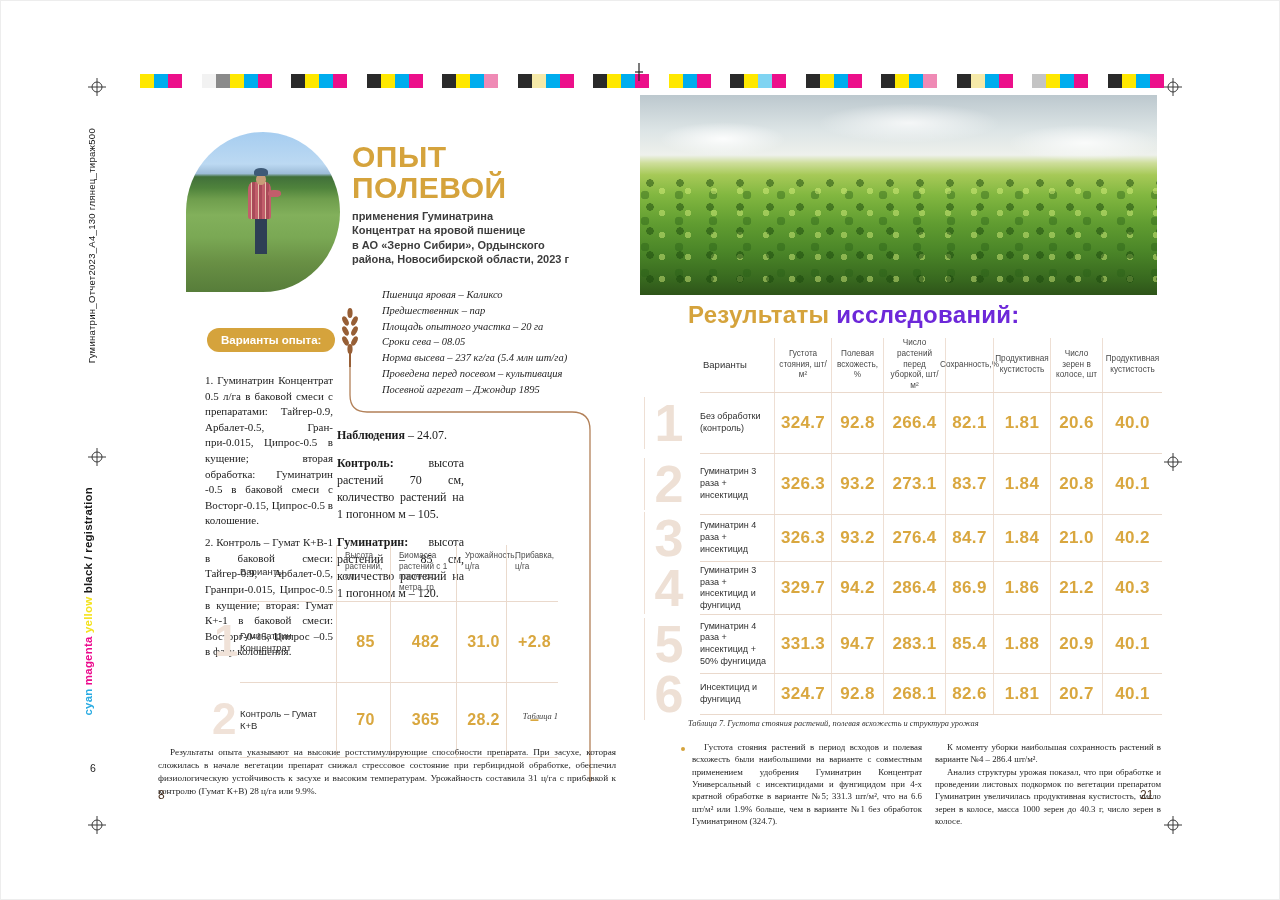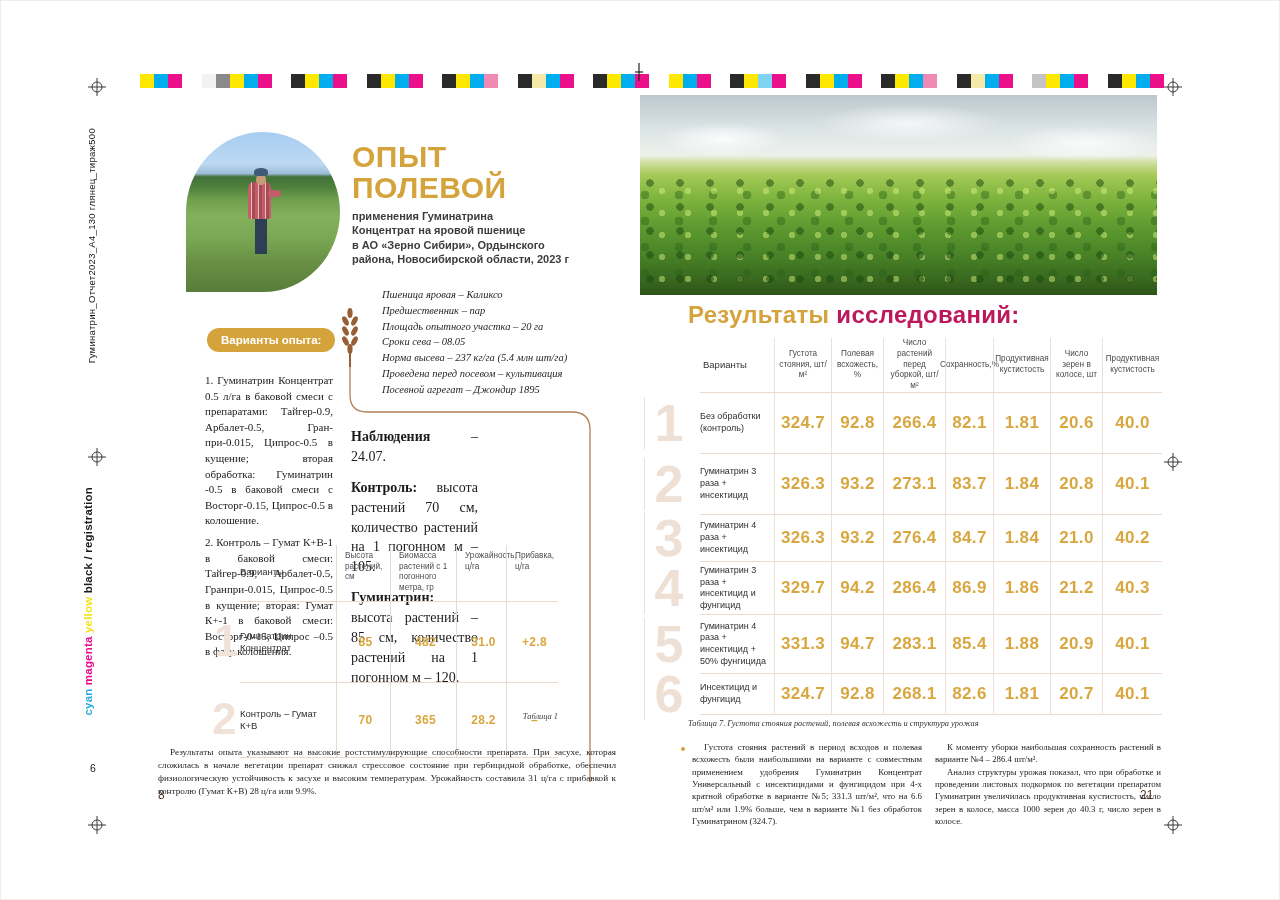--- a/index.html
+++ b/index.html
@@ -41,37 +41,37 @@
                line-height:1.3;white-space:pre-line;}
   #agro-details{left:382px;top:287px;width:250px;text-align:left;font-style:italic;
                 font-size:10.5px;line-height:1.5;color:#1f1f1f;}
   #deco-curve{left:0;top:0;pointer-events:none;}
   #wheat-icon{left:337px;top:307px;}
   #badge{left:207px;top:328px;background:#d5a33c;color:#fff;font-weight:700;font-size:11.5px;
          padding:6px 14px;border-radius:16px;}
   #variants-text{left:205px;top:373px;width:128px;font-size:11px;line-height:1.42;
                  text-align:justify;color:#1c1c1c;}
   #variants-text p{margin:0 0 6px 0;}
-  #observations{left:351px;top:427px;width:127px;font-size:14px;line-height:1.42;color:#1c1c1c;}
+  #observations{left:337px;top:427px;width:127px;font-size:12px;line-height:1.42;color:#1c1c1c;}
   #observations p{margin:0 0 11px 0;text-align:justify;}
   #observations b{font-weight:700;}
 
   
   #left-table{left:240px;top:545px;width:318px;}
   .lt-row{display:grid;grid-template-columns:96px 54px 66px 50px 52px;}
   .lt-row > div{border-left:1px solid #eadacd;padding:2px 4px 2px 8px;}
   .lt-row > div:first-child{border-left:none;padding-left:0;}
   .lt-head{height:56px;}
   .lt-head .lt-h{font-size:8.2px;color:#4f4f4f;line-height:1.28;padding-top:6px;}
   .lt-head .lt-h0{font-size:9.5px;color:#333;align-self:center;padding-top:0;}
   .lt-body{border-top:1px solid #ead9cc;position:relative;}
   .lt-body.last{border-bottom:1px solid #ead9cc;}
   .lt-r1{height:80px;} .lt-r2{height:74px;}
   .lt-label{font-size:9.5px;color:#2f2f2f;line-height:1.3;display:flex;align-items:center;}
-  .lt-val{display:flex;align-items:center;justify-content:center;font-size:12px;font-weight:600;
+  .lt-val{display:flex;align-items:center;justify-content:center;font-size:16px;font-weight:600;
           color:#d9a73f;letter-spacing:.3px;}
   .big-num{position:absolute;font-size:44px;font-weight:600;color:#f0e2d8;line-height:1;}
   #ln1{left:-26px;top:74px;} #ln2{left:-28px;top:152px;}
   #lt-caption{left:240px;top:712px;width:318px;text-align:right;font-style:italic;
               font-size:8.4px;color:#3a3a3a;}
   #lp-summary{left:158px;top:746px;width:458px;font-size:9.2px;line-height:1.4;text-align:justify;
               text-indent:12px;color:#1d1d1d;}
   #lp-pagenum{left:158px;top:788px;font-size:12px;color:#4b3425;}
 
   
@@ -82,21 +82,21 @@
       radial-gradient(ellipse 110px 26px at 86% 24%, rgba(255,255,255,.8), rgba(255,255,255,0) 70%),
       linear-gradient(180deg,#bcc8ce 0%,#dde5e6 18%,#eef1ec 30%,#cede9b 34%,#a6c957 40%,
                       #82b740 50%,#619d31 64%,#4b8628 78%,#38691f 92%,#2e5419 100%);}
   #field-texture{position:absolute;left:0;right:0;top:40%;bottom:0;
     background-image:
       radial-gradient(circle 6px at 10px 8px, rgba(25,70,12,.5) 0 60%, transparent 65%),
       radial-gradient(circle 5px at 22px 16px, rgba(222,245,130,.45) 0 60%, transparent 65%),
       radial-gradient(circle 7px at 5px 20px, rgba(40,95,22,.42) 0 60%, transparent 65%);
     background-size:30px 24px,26px 22px,34px 26px;}
   #rp-title{left:688px;top:301px;font-size:24px;font-weight:700;letter-spacing:.3px;}
-  #rp-title .t-accent{color:#d5a33c;} #rp-title .t-rest{color:#be185d;margin-top:32px;}
+  #rp-title .t-accent{color:#d5a33c;} #rp-title .t-rest{color:#6d28d9;margin-top:32px;}
 
   #right-table{left:700px;top:338px;width:462px;}
   .rt-row{display:grid;grid-template-columns:74px 57px 52px 62px 48px 57px 52px 60px;position:relative;}
   .rt-row > div{border-left:1px solid #eedfd4;}
   .rt-row > div:first-child{border-left:none;}
   .rt-head{height:54px;}
   .rt-h{font-size:8.2px;color:#4a4a4a;line-height:1.3;display:flex;align-items:center;
         justify-content:center;text-align:center;padding:0 3px;}
   .rt-h0{font-size:9.5px;color:#333;justify-content:flex-start;text-align:left;}
   .rt-body{border-top:1px solid #ead9cc;}

